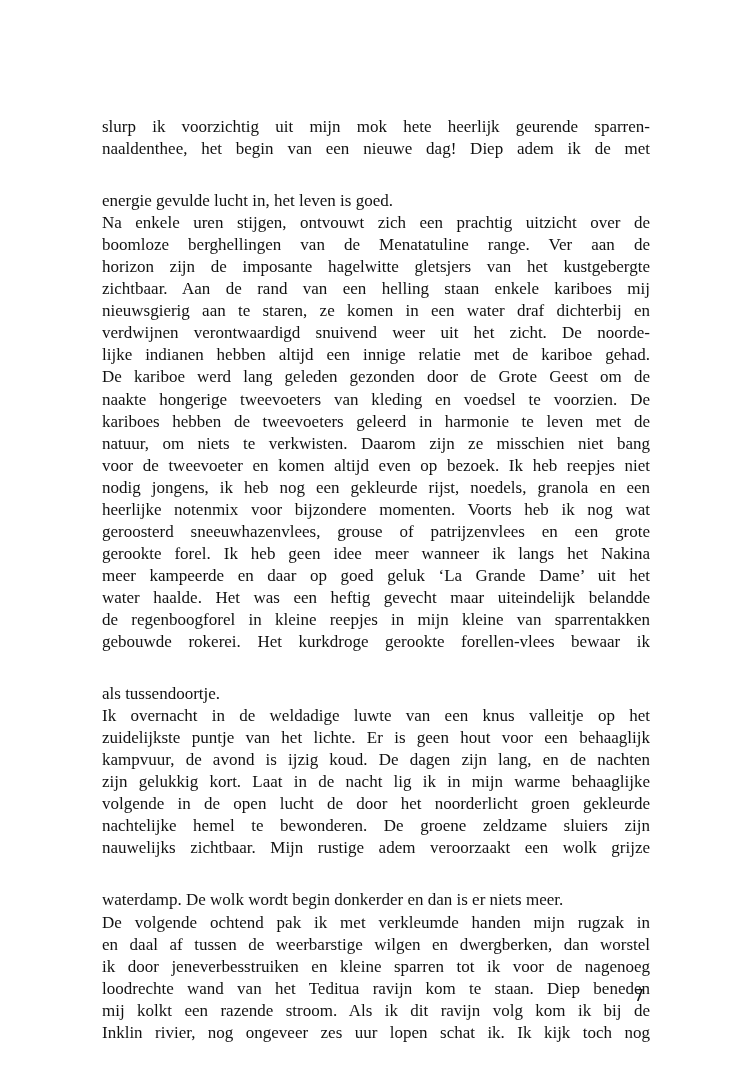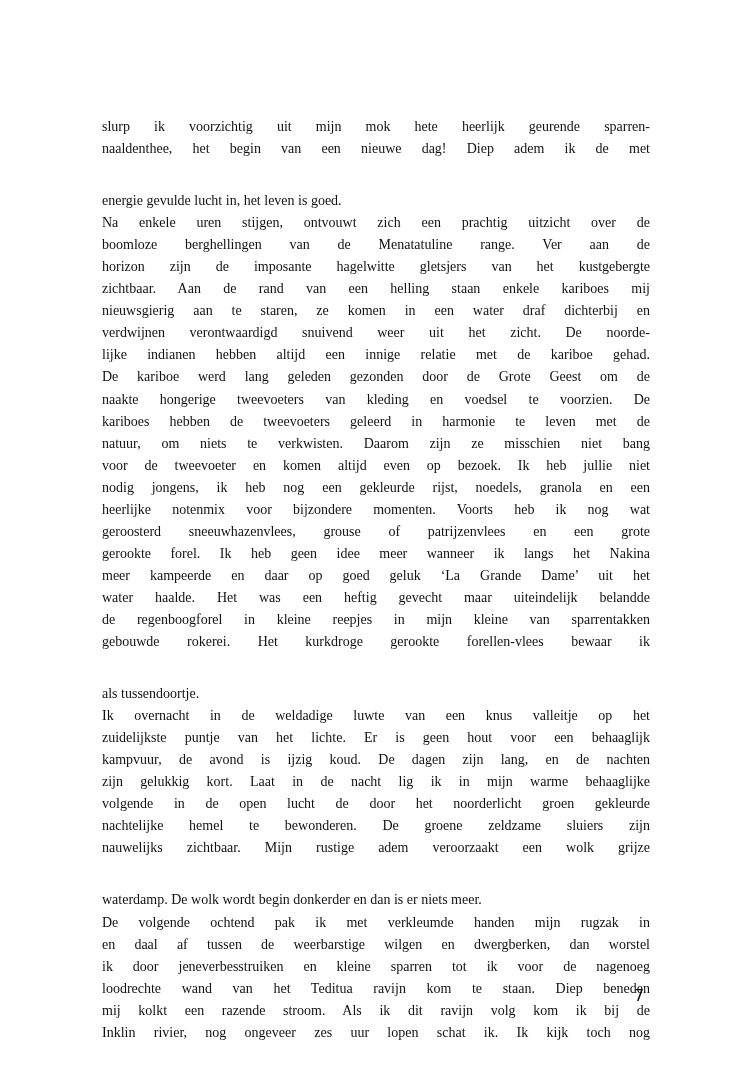--- a/index.html
+++ b/index.html
@@ -19,21 +19,21 @@
       width: 755px;
       height: 1071px;
       background: #ffffff;
     }
     .text-block {
       position: absolute;
       left: 102px;
       top: 116px;
       width: 548px;
       font-family: "Liberation Serif", serif;
-      font-size: 14px;
+      font-size: 17px;
       line-height: 22.05px;
       color: #111111;
     }
     .line {
       display: block;
       text-align: justify;
       text-align-last: justify;
       white-space: nowrap;
       height: 22.05px;
     }
@@ -65,21 +65,21 @@
         <span class="line">boomloze berghellingen van de Menatatuline range. Ver aan de</span>
         <span class="line">horizon zijn de imposante hagelwitte gletsjers van het kustgebergte</span>
         <span class="line">zichtbaar. Aan de rand van een helling staan enkele kariboes mij</span>
         <span class="line">nieuwsgierig aan te staren, ze komen in een water draf dichterbij en</span>
         <span class="line">verdwijnen verontwaardigd snuivend weer uit het zicht. De noorde-</span>
         <span class="line">lijke indianen hebben altijd een innige relatie met de kariboe gehad.</span>
         <span class="line">De kariboe werd lang geleden gezonden door de Grote Geest om de</span>
         <span class="line">naakte hongerige tweevoeters van kleding en voedsel te voorzien. De</span>
         <span class="line">kariboes hebben de tweevoeters geleerd in harmonie te leven met de</span>
         <span class="line">natuur, om niets te verkwisten. Daarom zijn ze misschien niet bang</span>
-        <span class="line">voor de tweevoeter en komen altijd even op bezoek. Ik heb jullie niet</span>
+        <span class="line">voor de tweevoeter en komen altijd even op bezoek. Ik heb reepjes niet</span>
         <span class="line">nodig jongens, ik heb nog een gekleurde rijst, noedels, granola en een</span>
         <span class="line">heerlijke notenmix voor bijzondere momenten. Voorts heb ik nog wat</span>
         <span class="line">geroosterd sneeuwhazenvlees, grouse of patrijzenvlees en een grote</span>
         <span class="line">gerookte forel. Ik heb geen idee meer wanneer ik langs het Nakina</span>
         <span class="line">meer kampeerde en daar op goed geluk ‘La Grande Dame’ uit het</span>
         <span class="line">water haalde. Het was een heftig gevecht maar uiteindelijk belandde</span>
         <span class="line">de regenboogforel in kleine reepjes in mijn kleine van sparrentakken</span>
         <span class="line">gebouwde rokerei. Het kurkdroge gerookte forellen-vlees bewaar ik</span>
         <span class="line last">als tussendoortje.</span>
       </div>

